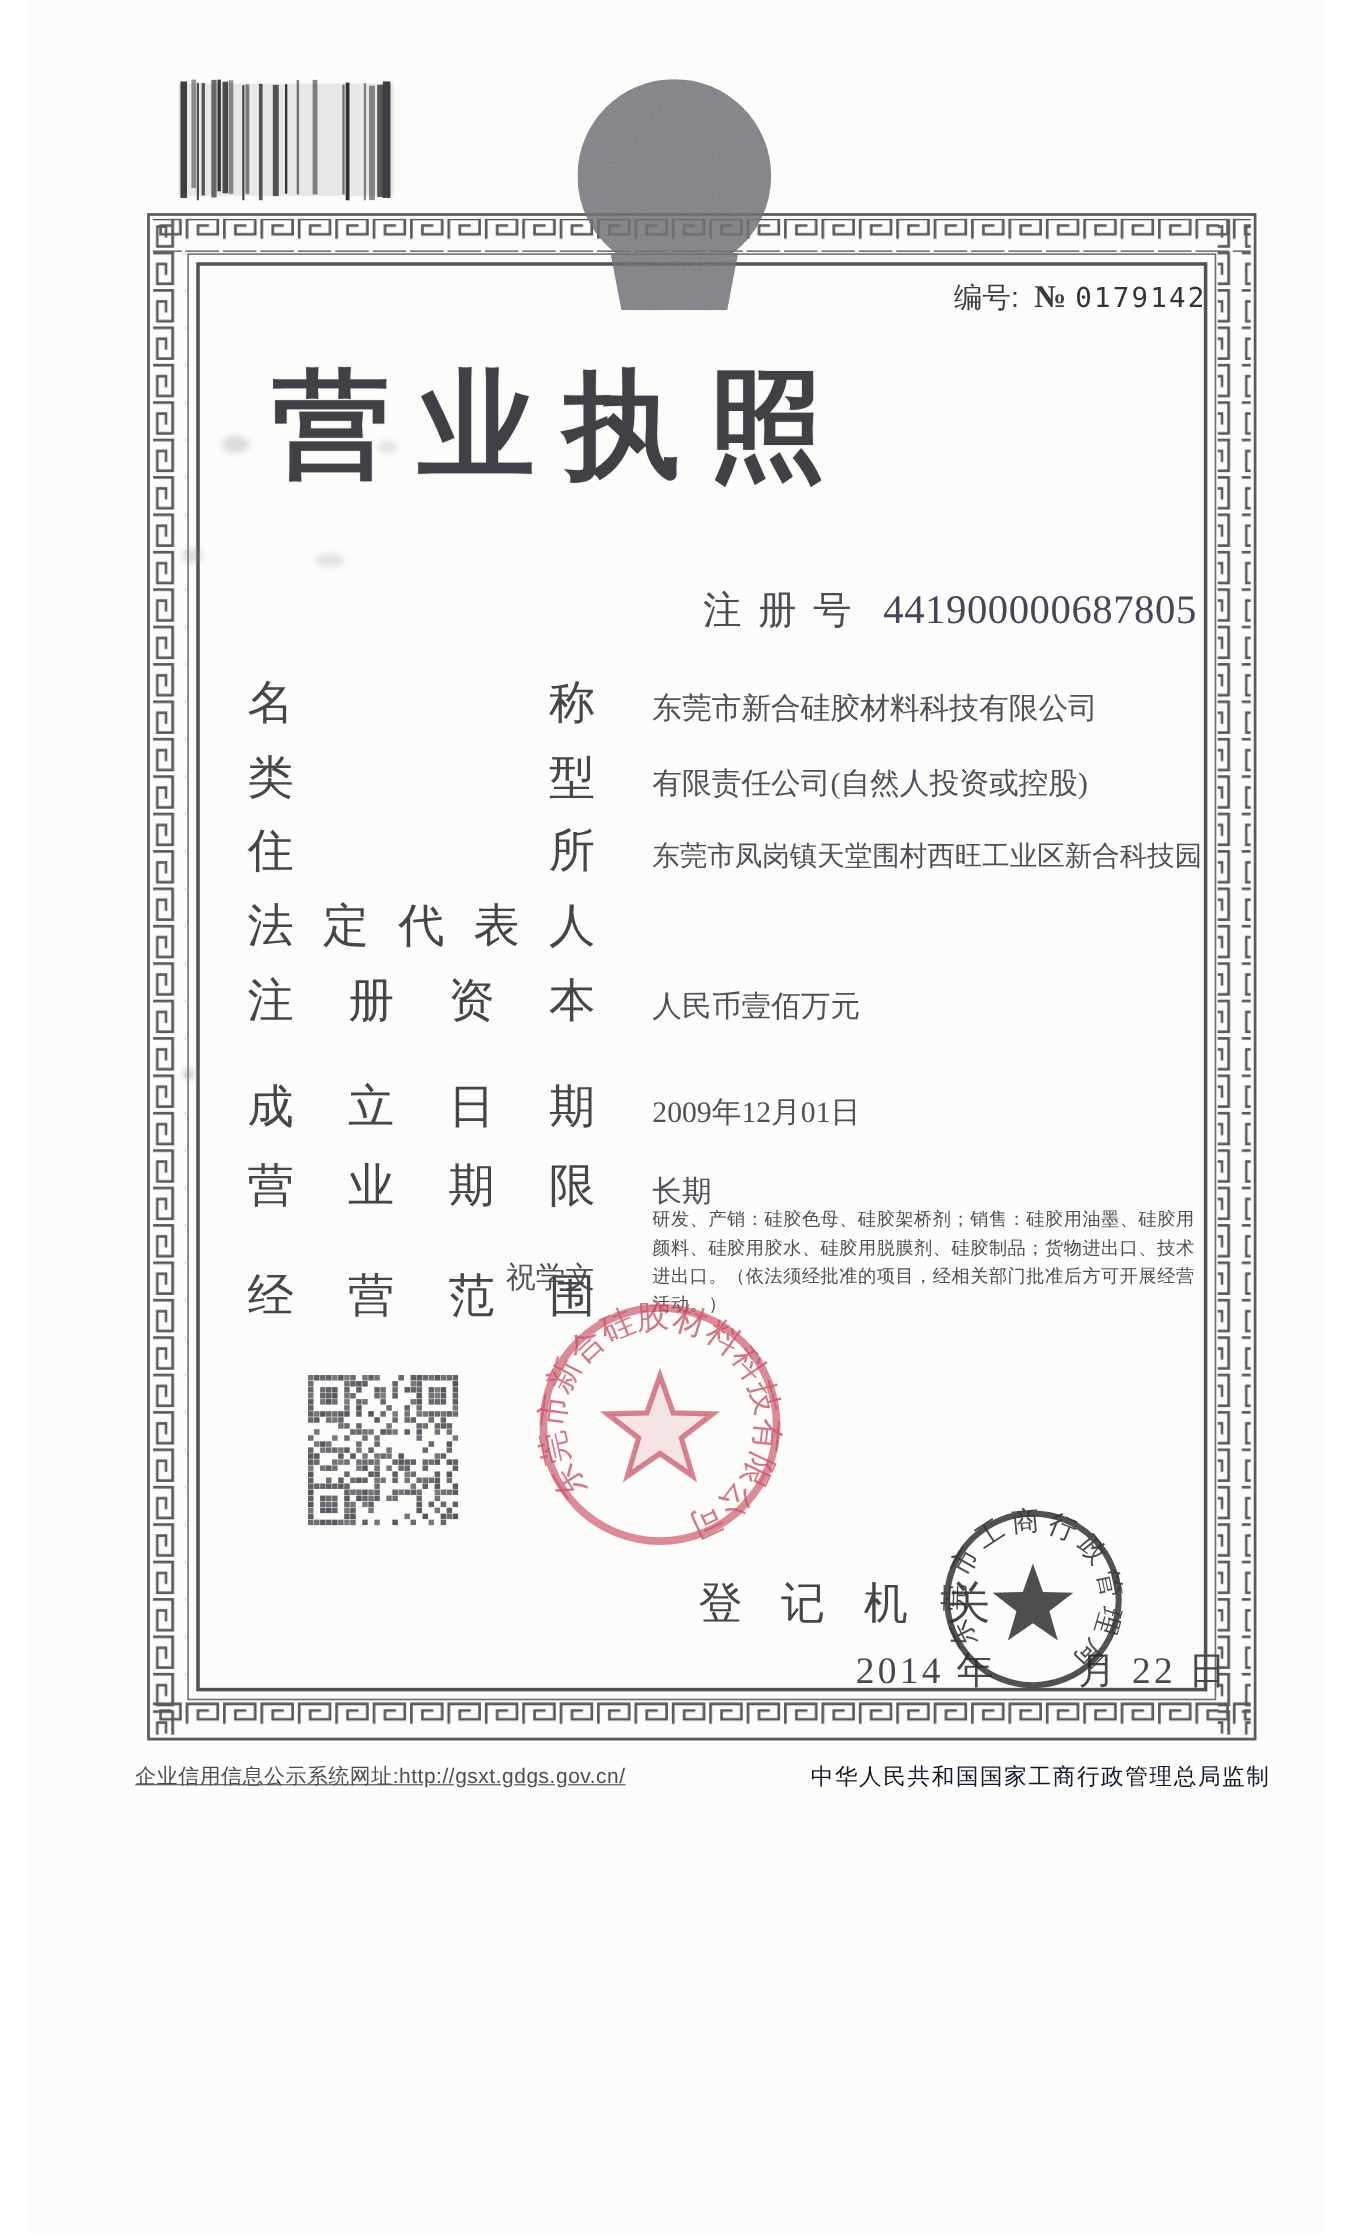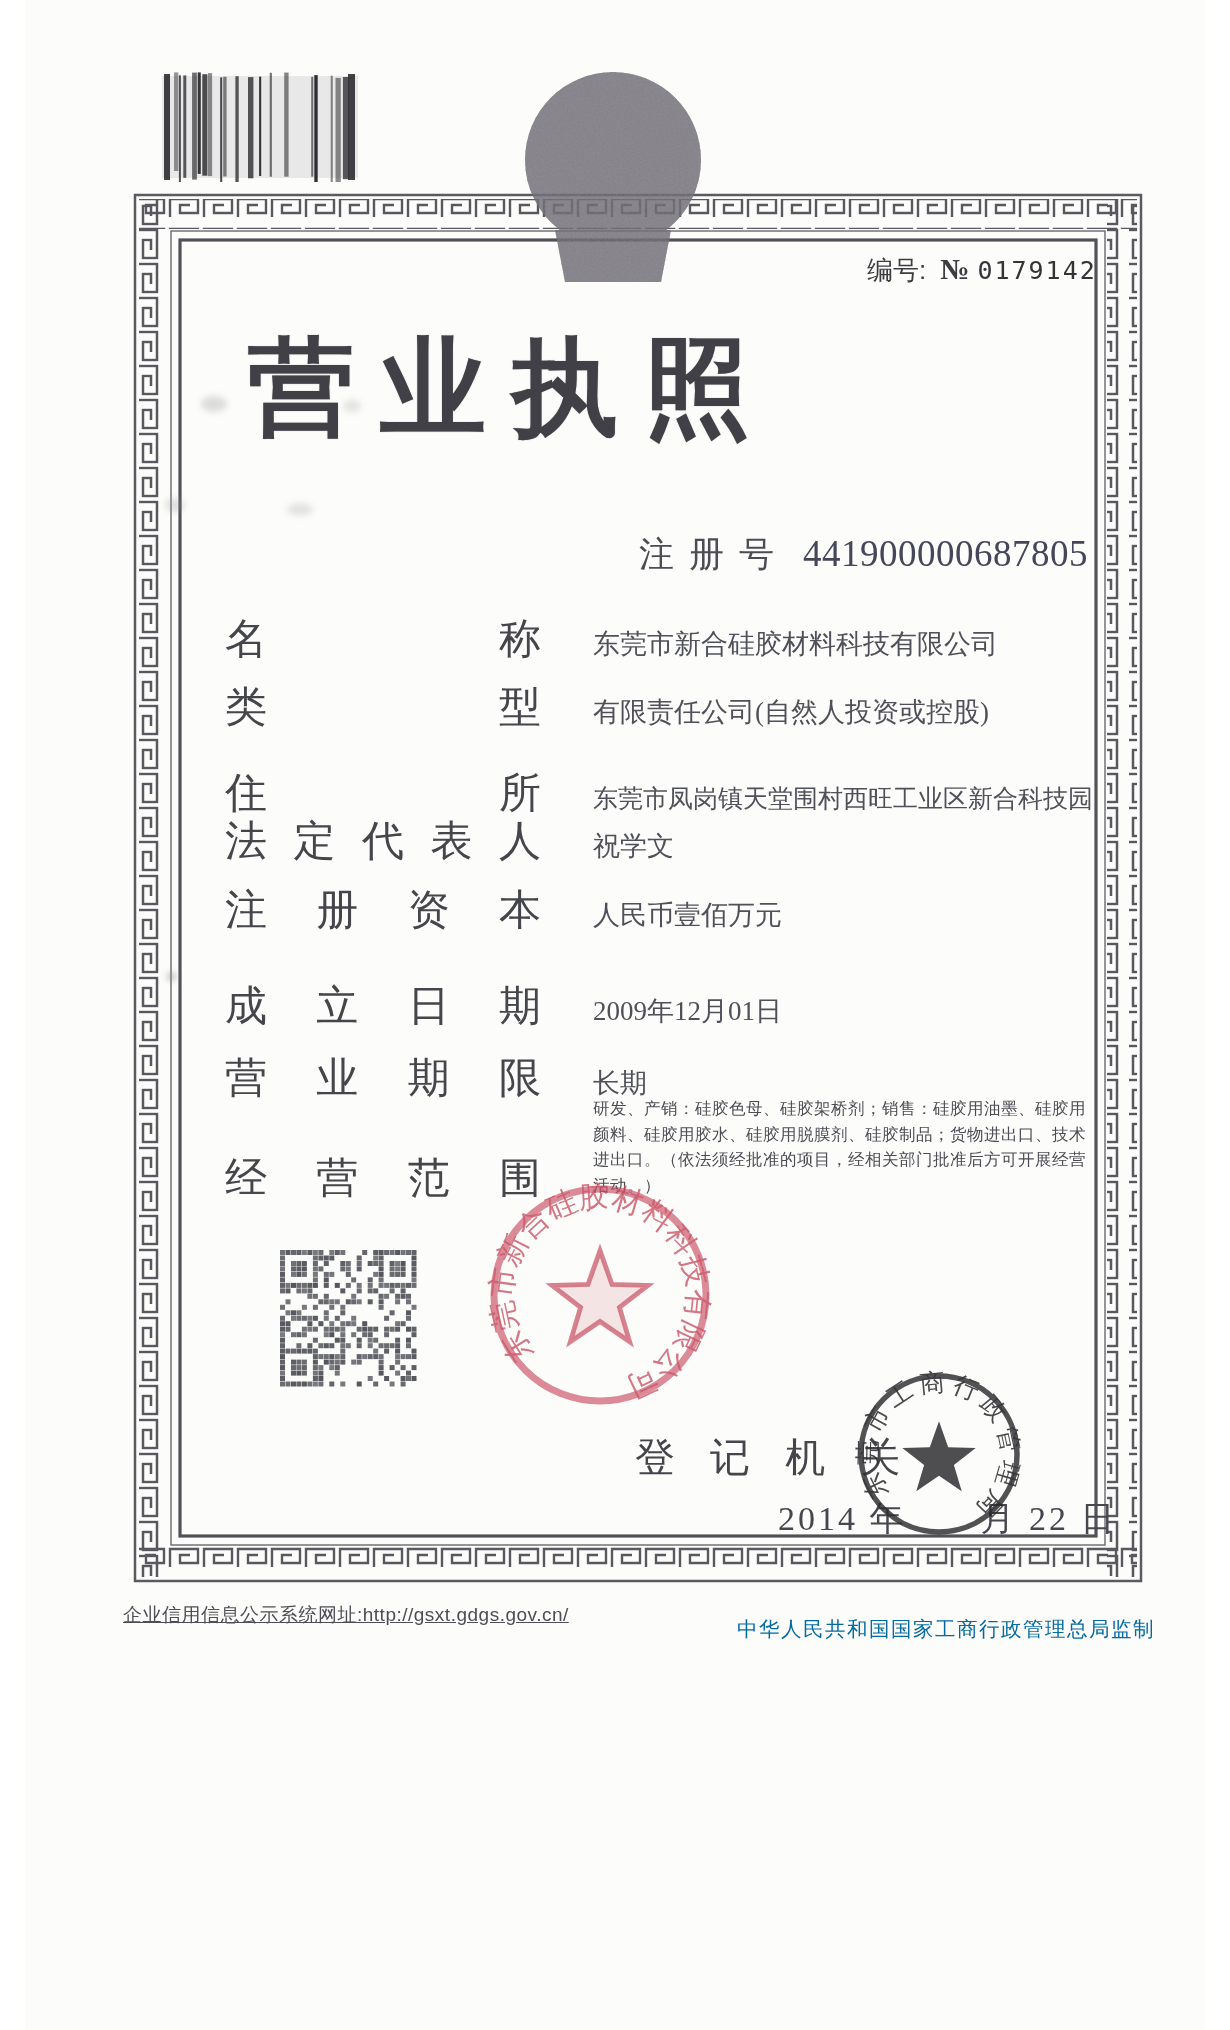--- a/index.html
+++ b/index.html
@@ -46,21 +46,21 @@
   
   .qr{position:absolute;left:255px;top:1250px;opacity:.88;filter:blur(.3px);}
   
   .seal-red{position:absolute;left:450px;top:1170px;filter:blur(.5px);opacity:.9;}
   .seal-black{position:absolute;left:824px;top:1364px;filter:blur(.35px);opacity:.93;}
   
   .registrar{position:absolute;left:610px;top:1430px;font-size:40px;letter-spacing:12px;color:#45454c;white-space:nowrap;}
   .issue-date{position:absolute;left:753px;top:1496px;font-size:34px;letter-spacing:3px;color:#47474f;font-family:"Liberation Serif",serif;white-space:nowrap;}
   
   .footer-left{position:absolute;left:98px;top:1602px;font-size:19px;letter-spacing:.5px;color:#4d4d55;white-space:nowrap;text-decoration:underline;}
-  .footer-right{position:absolute;left:712px;top:1601px;font-size:20.5px;letter-spacing:1.5px;color:#0369a1;white-space:nowrap;margin-top:14px;}
+  .footer-right{position:absolute;left:712px;top:1601px;font-size:20.5px;letter-spacing:1.5px;color:#0f172a;white-space:nowrap;}
   
   .smudge{position:absolute;background:#8a8a90;border-radius:50%;filter:blur(3px);}
 </style>
 </head>
 <body>
 
 <div class="page">
 
   <svg class="frame" width="1010" height="1390">
     <defs>
@@ -135,25 +135,25 @@
   </div>
 
   <div class="row" style="top:618px;">
     <div class="lbl">名称</div>
     <div class="val">东莞市新合硅胶材料科技有限公司</div>
   </div>
   <div class="row" style="top:686px;">
     <div class="lbl">类型</div>
     <div class="val">有限责任公司(自然人投资或控股)</div>
   </div>
-  <div class="row addr" style="top:752px;margin-top:20px;">
+  <div class="row addr" style="top:752px;">
     <div class="lbl">住所</div>
     <div class="val">东莞市凤岗镇天堂围村西旺工业区新合科技园</div>
   </div>
-  <div class="row" style="top:820px;">
+  <div class="row" style="top:820px;flex-direction:column;">
     <div class="lbl">法定代表人</div>
     <div class="val">祝学文</div>
   </div>
   <div class="row" style="top:889px;">
     <div class="lbl">注册资本</div>
     <div class="val">人民币壹佰万元</div>
   </div>
   <div class="row" style="top:985px;">
     <div class="lbl">成立日期</div>
     <div class="val">2009年12月01日</div>

